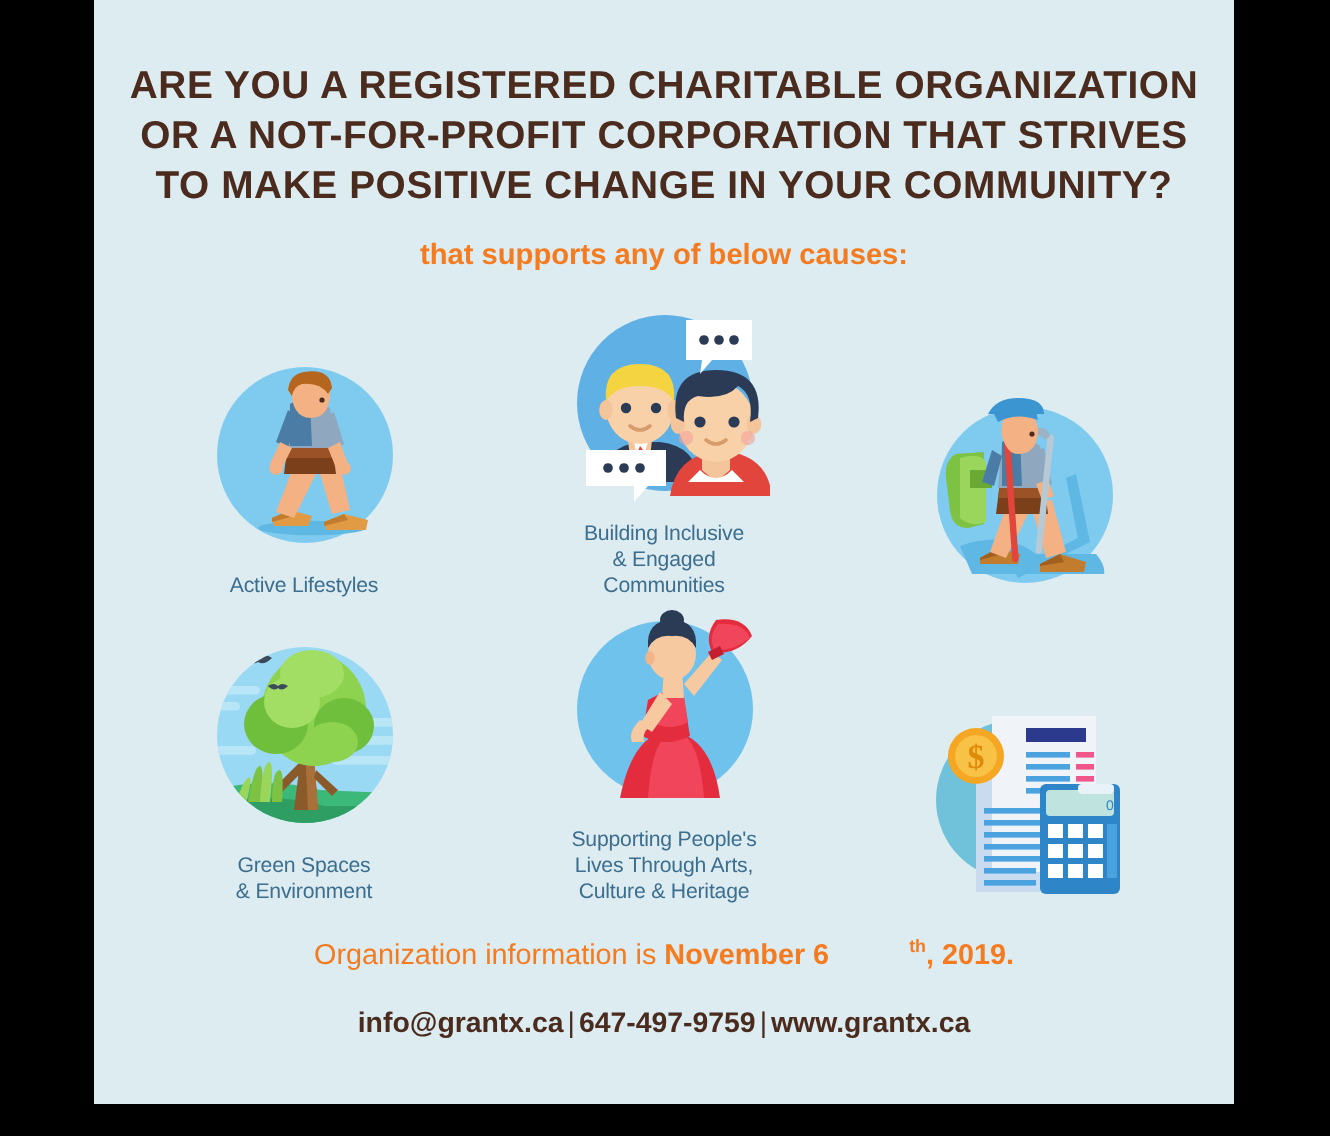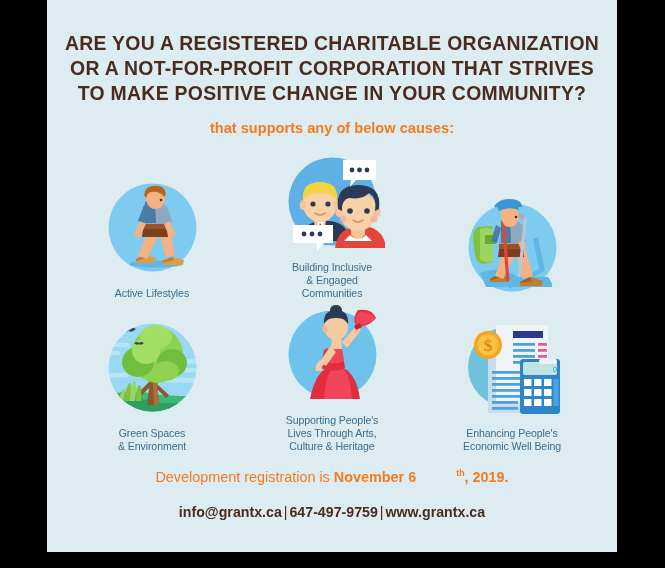--- a/index.html
+++ b/index.html
@@ -335,31 +335,27 @@
             <rect x="64" y="84" width="7.5" height="7"></rect>
               <rect x="74" y="84" width="7.5" height="7"></rect>
               <rect x="84" y="84" width="7.5" height="7"></rect>
           </g>
           <rect x="93.5" y="64" width="5" height="27" fill="#4AA3DF"></rect>
           <circle cx="28" cy="30" r="14" fill="#F5A623"></circle>
           <circle cx="28" cy="30" r="10.5" fill="#F7C245"></circle>
           <text x="28" y="36" text-anchor="middle" font-family="Liberation Serif, serif" font-size="17" font-weight="bold" fill="#E08A0B">$</text>
         </svg>
       </div>
-      <div class="caption">
-        <span>Enhancing People's</span>
-        <span>Economic Well Being</span>
-      </div>
     </div>
 
   </div>
 
   <div class="dates">
     <span class="line">
-      <span>Development registration is </span><b>November 6</b><sup>th</sup><b>, 2019.</b>
+      <span>Organization information is </span><b>November 6</b><sup>th</sup><b>, 2019.</b>
     </span>
   </div>
 
   <div class="contact">
     <span class="info">
       <span>info@grantx.ca</span><span class="sep">|</span><span>647-497-9759</span><span class="sep">|</span><span>www.grantx.ca</span>
     </span>
   </div>
 
 </div>

